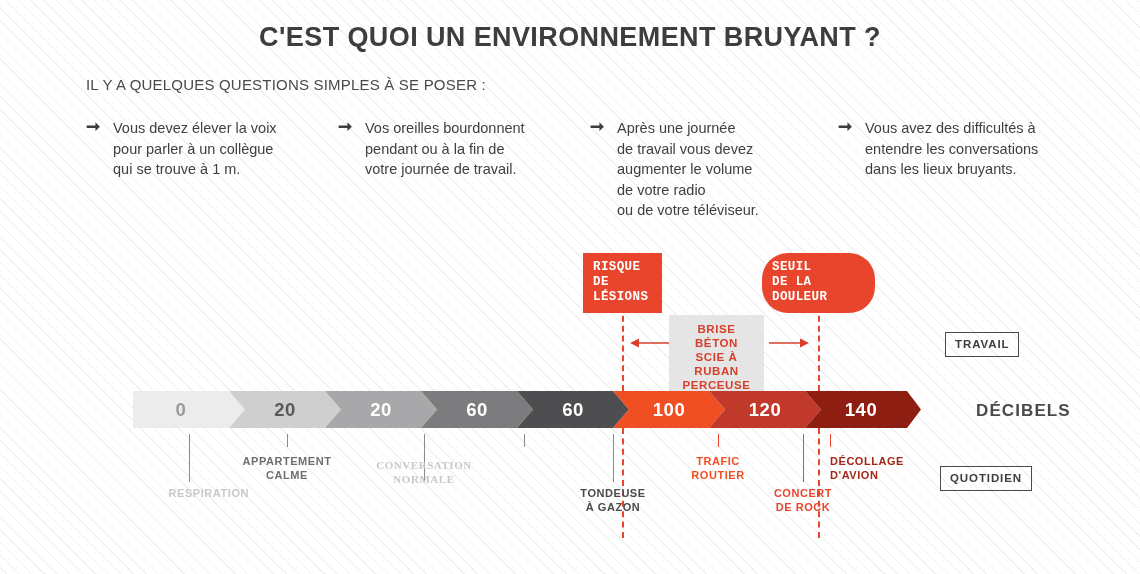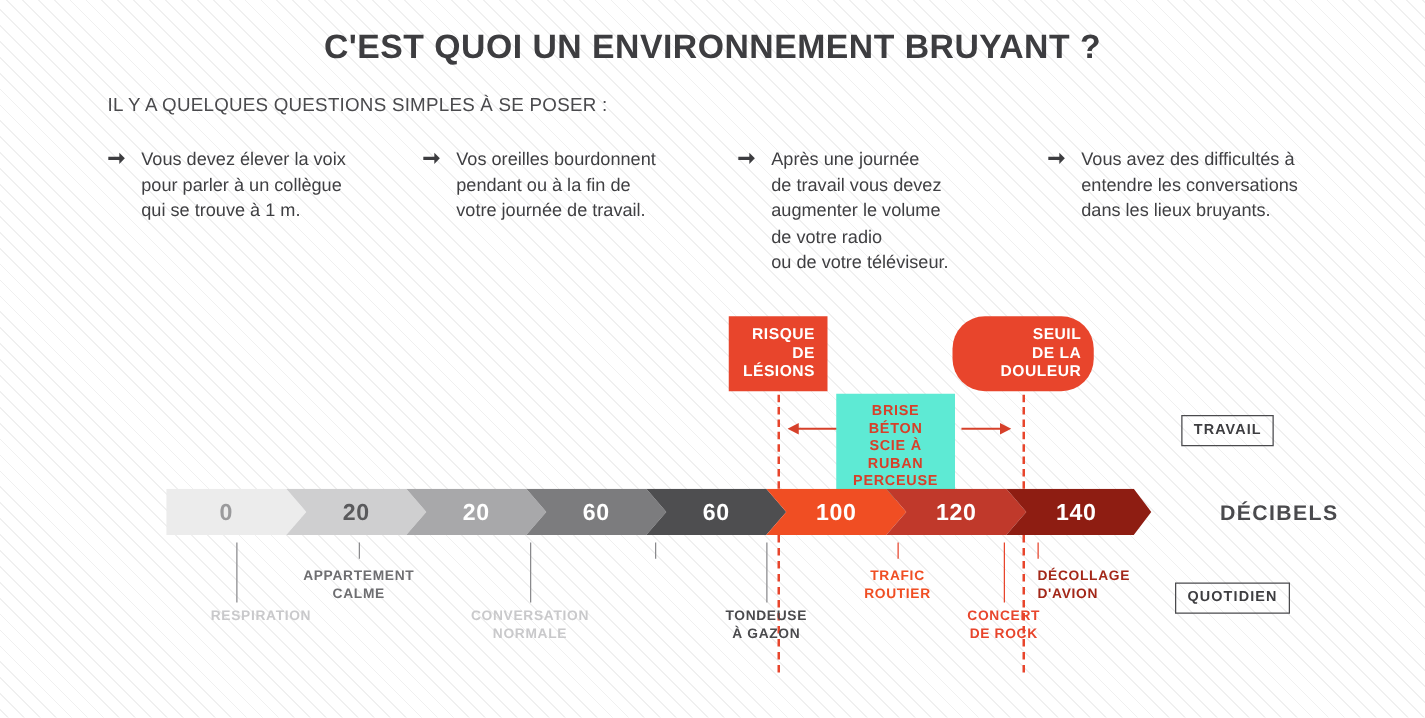--- a/index.html
+++ b/index.html
@@ -36,35 +36,36 @@
   }
   .qtext {
     font-size:14.5px; line-height:20.5px; color:#3f3f42;
   }
 
   
   .badge {
     position:absolute;
     background:#e8452c; color:#ffffff;
     font-size:12.5px; font-weight:bold; line-height:15px;
-    text-align:right; letter-spacing:0.4px;
+    text-align:left; letter-spacing:0.4px;
     padding:7px 10px 8px 10px;
     box-sizing:border-box;
+    font-family:Liberation Mono, monospace;
   }
 
   
   .dashline {
     position:absolute; width:0;
     border-left:2px dashed #e8452c;
   }
 
   
   #toolbox {
     position:absolute;
-    background:#5eead4; color:#d6402a;
+    background:#e5e5e5; color:#d6402a;
     font-size:11.5px; font-weight:bold; line-height:14px;
     text-align:center; letter-spacing:0.6px;
     padding:7px 9px 8px 9px; box-sizing:border-box;
   }
   .range-arrow { position:absolute; height:14px; }
   .range-arrow svg { display:block; }
 
   
   #bar { position:absolute; left:133px; top:391px; width:795px; height:37px; }
   #bar svg { display:block; }
@@ -205,21 +206,21 @@
   <div class="tick red" style="left:803px; top:434px; height:48px;"></div>
   <div class="tick red" style="left:830px; top:434px; height:13px;"></div>
 
   <div class="srclabel" style="left: 129px; top: 487px; width: 120px; color: rgb(201, 201, 203); text-align: right;">
     <div>RESPIRATION</div>
   </div>
   <div class="srclabel" style="left: 227px; top: 455px; width: 120px; color: rgb(110, 110, 113);">
     <div>APPARTEMENT</div>
     <div>CALME</div>
   </div>
-  <div class="srclabel" style="left: 364px; top: 487px; width: 120px; color: rgb(201, 201, 203);">
+  <div class="srclabel" style="left: 364px; top: 459px; width: 120px; color: rgb(201, 201, 203); font-family: Liberation Serif, serif;">
     <div>CONVERSATION</div>
     <div>NORMALE</div>
   </div>
   <div class="srclabel" style="left: 553px; top: 487px; width: 120px; color: rgb(74, 74, 77);">
     <div>TONDEUSE</div>
     <div>À GAZON</div>
   </div>
   <div class="srclabel" style="left: 658px; top: 455px; width: 120px; color: rgb(240, 78, 35);">
     <div>TRAFIC</div>
     <div>ROUTIER</div>

